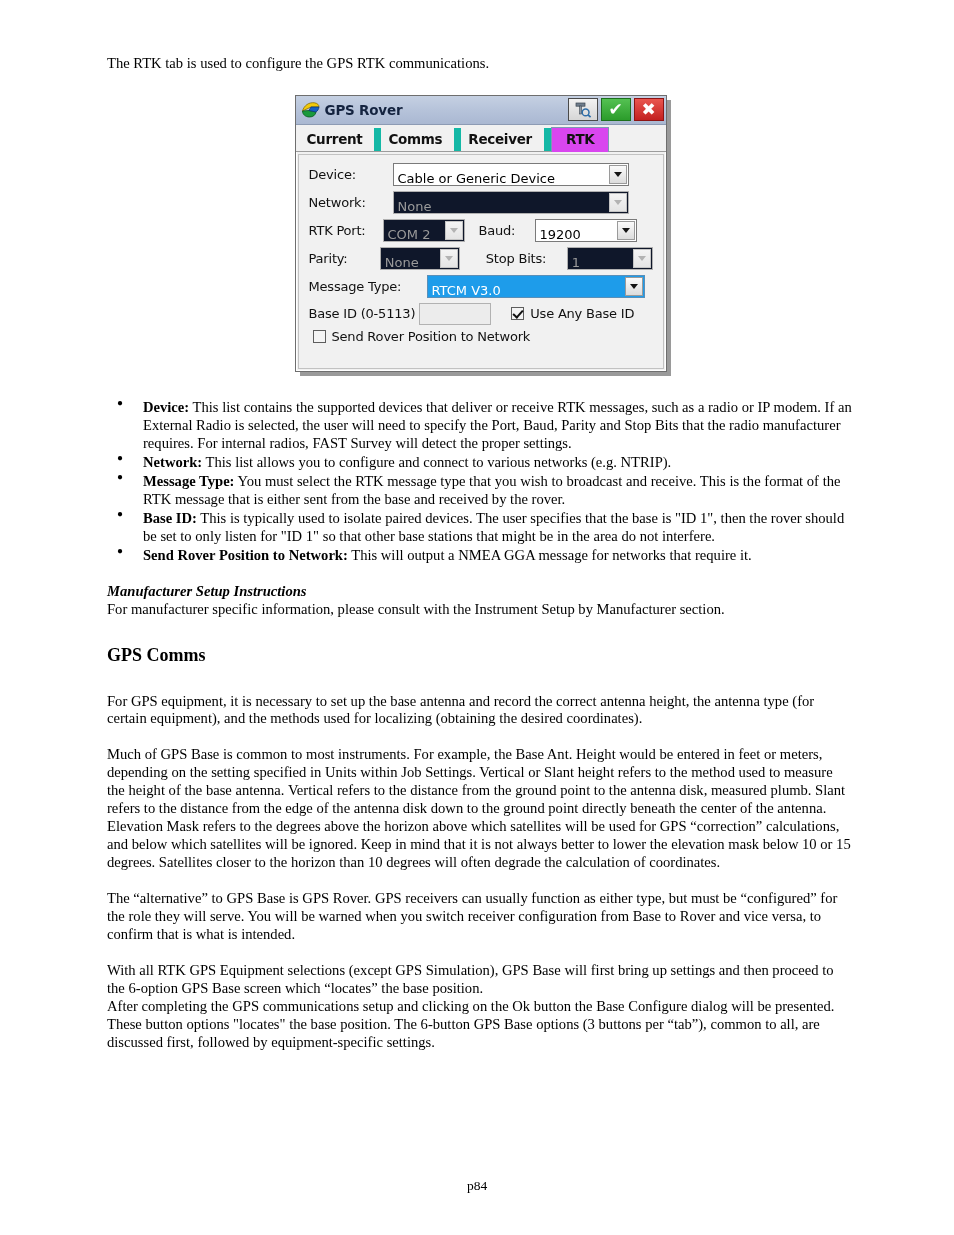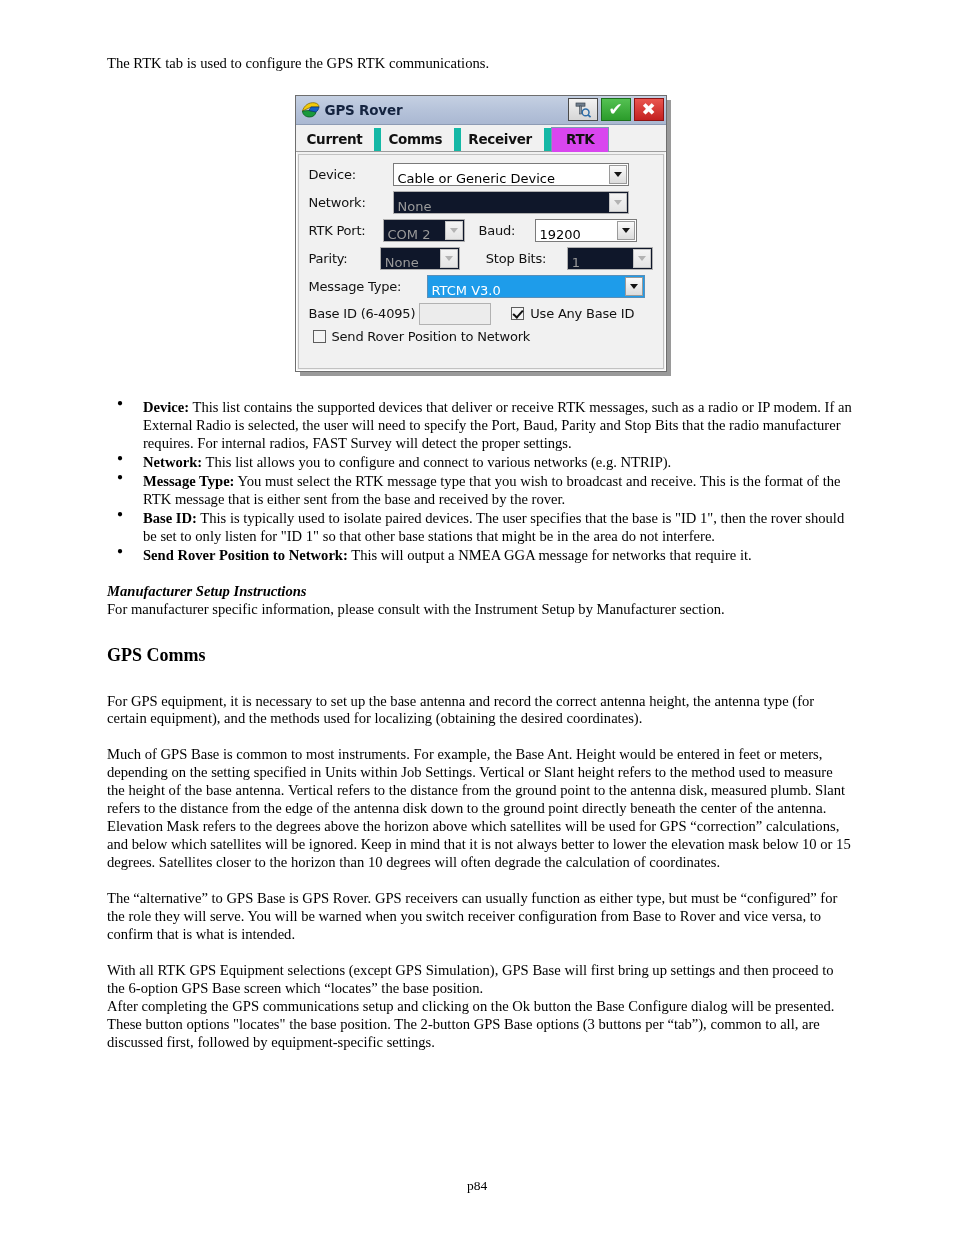--- a/index.html
+++ b/index.html
@@ -414,21 +414,21 @@
             <span class="flabel w-msg">Message Type:</span>
             <span class="combo c-msg selected">
               <span>RTCM V3.0</span>
               <span class="arrow">
                   <i></i>
                 </span>
             </span>
           </div>
 
           <div class="frow" style="margin-bottom:4px;">
-            <span class="flabel">Base ID (6-4095)</span>
+            <span class="flabel">Base ID (0-5113)</span>
             <span class="textbox" style="margin-left:4px;"></span>
             <span class="cb-row" style="margin-left:20px;">
               <span class="checkbox checked"></span>
               <span class="cb-label">Use Any Base ID</span>
             </span>
           </div>
 
           <div class="cb-row" style="padding-left:4px;">
             <span class="checkbox"></span>
             <span class="cb-label">Send Rover Position to Network</span>
@@ -477,19 +477,19 @@
 
   <p class="para">Much of GPS Base is common to most instruments.  For example, the Base Ant. Height would be entered in feet or meters, depending on the setting specified in Units within Job Settings.  Vertical or Slant height refers to the method used to measure the height of the base antenna.  Vertical refers to the distance from the ground point to the antenna disk, measured plumb.  Slant refers to the distance from the edge of the antenna disk down to the ground point directly beneath the center of the antenna.  Elevation Mask refers to the degrees above the horizon above which satellites will be used for GPS “correction” calculations, and below which satellites will be ignored.  Keep in mind that it is not always better to lower the elevation mask below 10 or 15 degrees.  Satellites closer to the horizon than 10 degrees will often degrade the calculation of coordinates.</p>
 
   <div class="spacer-md"></div>
 
   <p class="para">The “alternative” to GPS Base is GPS Rover.  GPS receivers can usually function as either type, but must be “configured” for the role they will serve.  You will be warned when you switch receiver configuration from Base to Rover and vice versa, to confirm that is what is intended.</p>
 
   <div class="spacer-md"></div>
 
   <p class="para">With all RTK GPS Equipment selections (except GPS Simulation), GPS Base will first bring up settings and then proceed to the 6-option GPS Base screen which “locates” the base position.</p>
-  <p class="para">After completing the GPS communications setup and clicking on the Ok button the Base Configure dialog will be presented.  These button options "locates" the base position. The 2-button GPS Base options (3 buttons per “tab”), common to all, are discussed first, followed by equipment-specific settings.</p>
+  <p class="para">After completing the GPS communications setup and clicking on the Ok button the Base Configure dialog will be presented.  These button options "locates" the base position. The 6-button GPS Base options (3 buttons per “tab”), common to all, are discussed first, followed by equipment-specific settings.</p>
 
   <div class="footer">
     <span>p84</span>
   </div>
 
 </div>
 
 </body></html>

